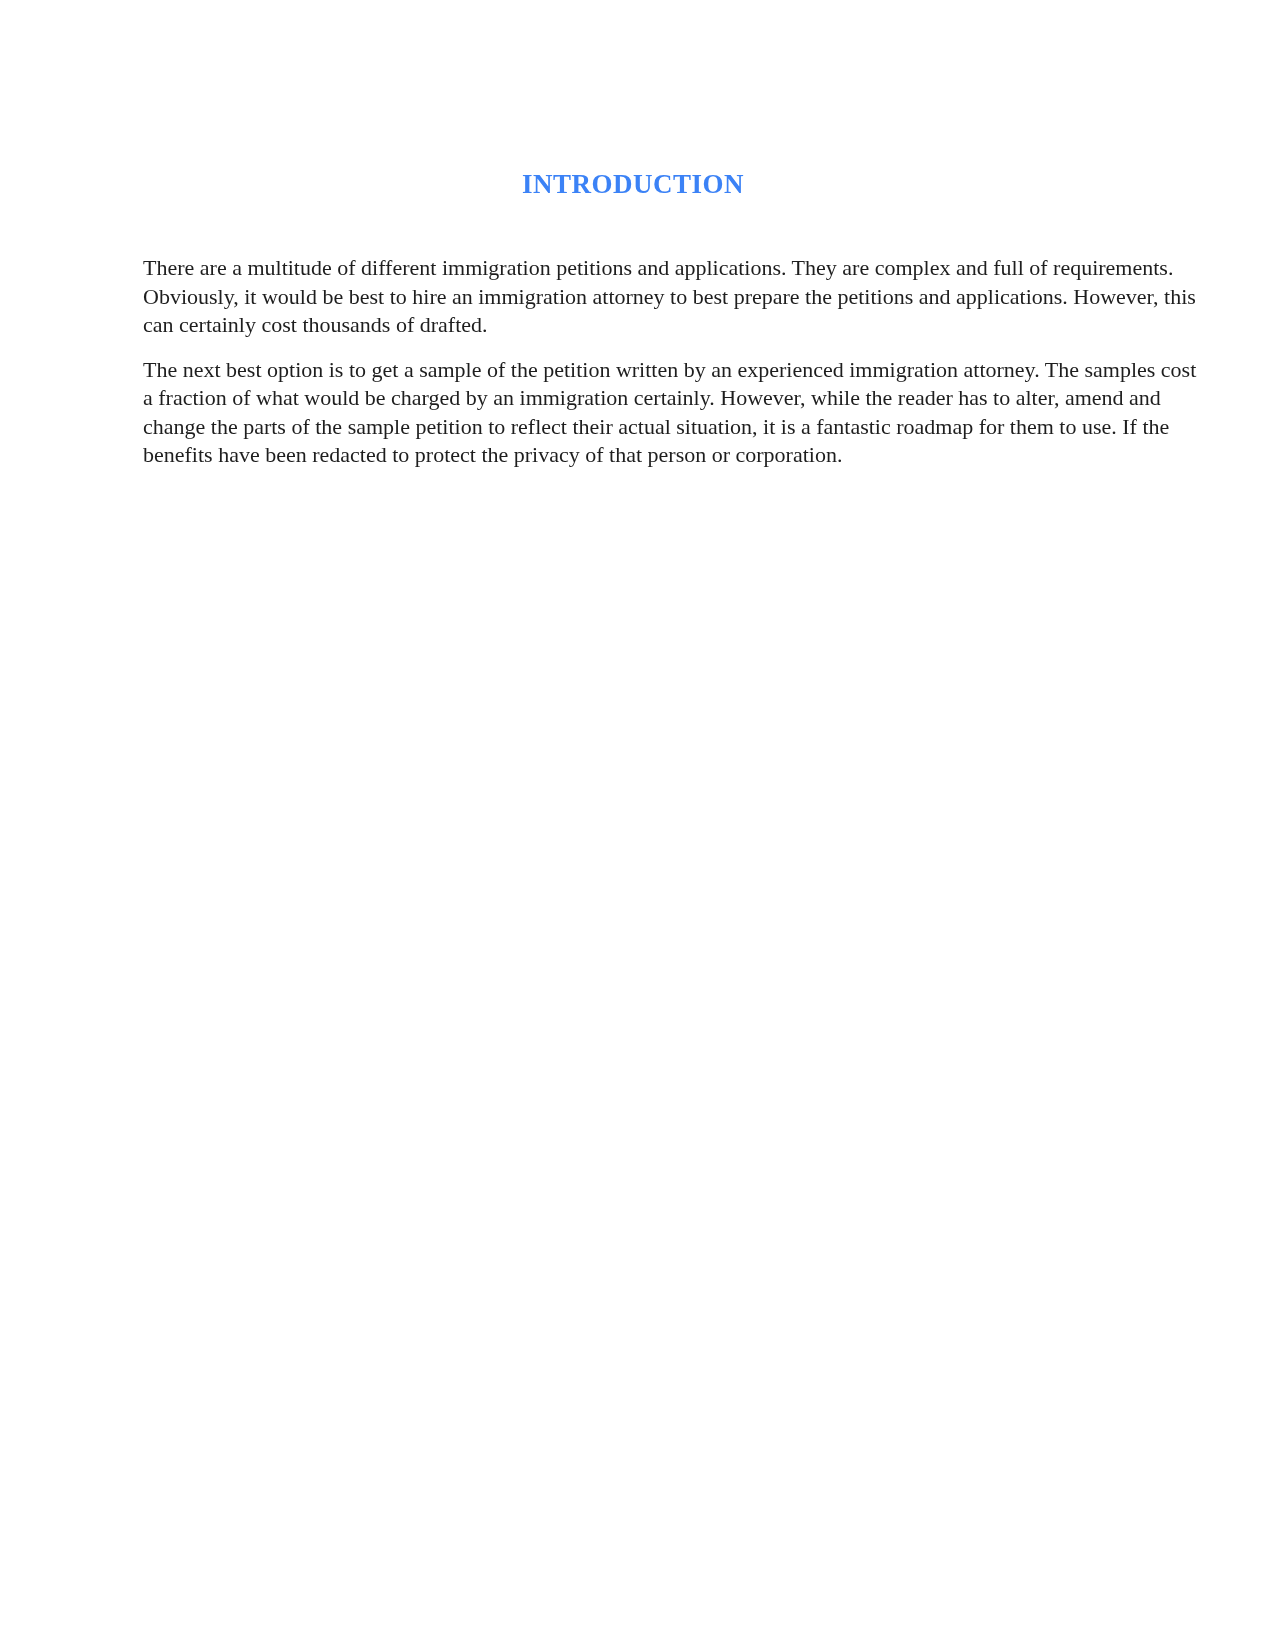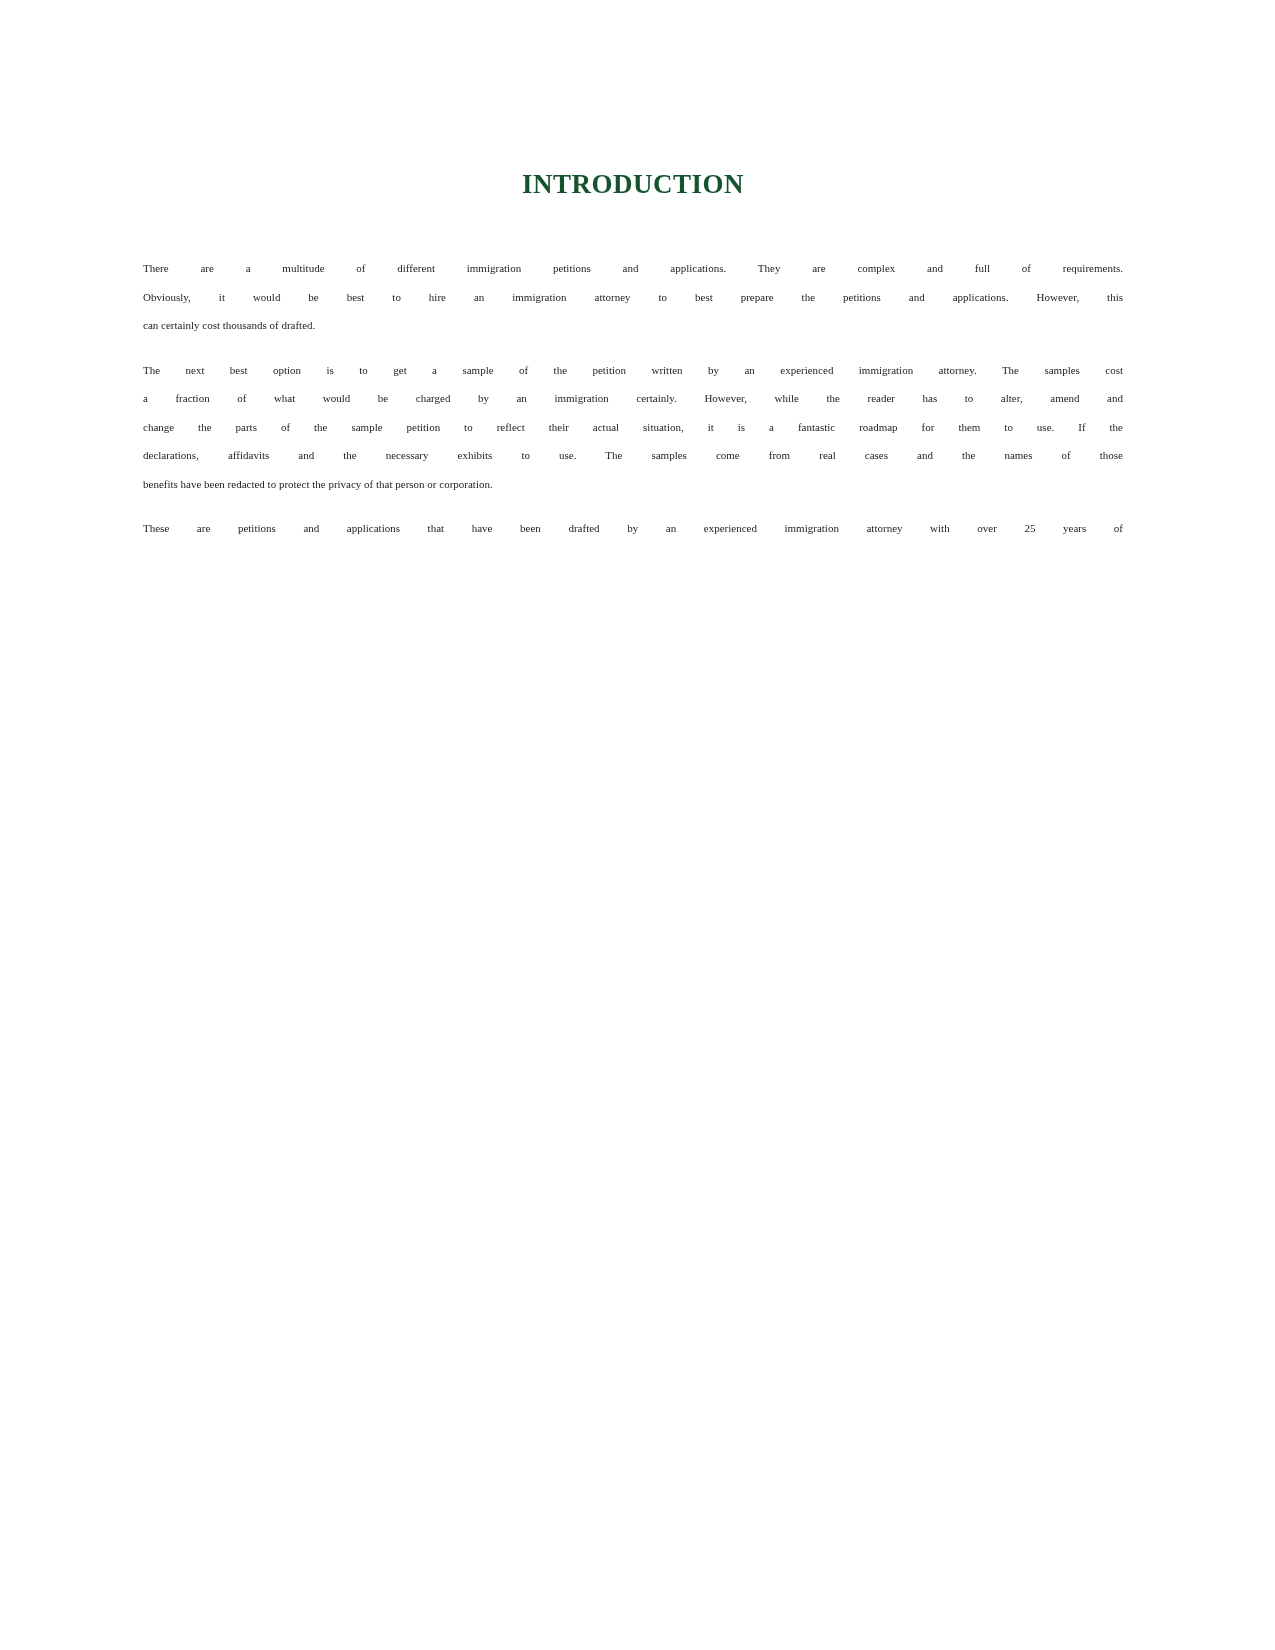--- a/index.html
+++ b/index.html
@@ -27,52 +27,50 @@
     font-weight: bold;
     font-size: 27px;
     line-height: 30px;
     letter-spacing: 0.5px;
     color: #4076b2;
     font-family: "Liberation Serif", serif;
   }
   .doc-body {
     margin-top: 55px;
     color: #1e1e1e;
-    font-size: 11px;
+    font-size: 22px;
   }
   .para {
     margin: 0 0 16px 0;
   }
   .line {
     line-height: 28.5px;
     white-space: nowrap;
     text-align: justify;
     text-align-last: justify;
   }
   .line.last {
     text-align-last: left;
   }
 </style>
 </head>
 <body>
 
 <div class="page" style="background: rgb(255, 255, 255);">
   <div class="content">
-    <div class="doc-title" style="color: #14532d;">INTRODUCTION</div>
+    <div class="doc-title" style="color: #3b82f6;">INTRODUCTION</div>
     <div class="doc-body" style="color: rgb(30, 30, 30);">
         <div class="para">
           <div class="line">There are a multitude of different immigration petitions and applications. They are complex and full of requirements.</div>
           <div class="line">Obviously, it would be best to hire an immigration attorney to best prepare the petitions and applications. However, this</div>
           <div class="line last">can certainly cost thousands of drafted.</div>
         </div>
         <div class="para">
           <div class="line">The next best option is to get a sample of the petition written by an experienced immigration attorney. The samples cost</div>
           <div class="line">a fraction of what would be charged by an immigration certainly. However, while the reader has to alter, amend and</div>
           <div class="line">change the parts of the sample petition to reflect their actual situation, it is a fantastic roadmap for them to use. If the</div>
-          <div class="line">declarations, affidavits and the necessary exhibits to use. The samples come from real cases and the names of those</div>
           <div class="line last">benefits have been redacted to protect the privacy of that person or corporation.</div>
         </div>
         <div class="para">
-          <div class="line">These are petitions and applications that have been drafted by an experienced immigration attorney with over 25 years of</div>
         </div>
       </div>
   </div>
 </div>
 
 </body></html>

